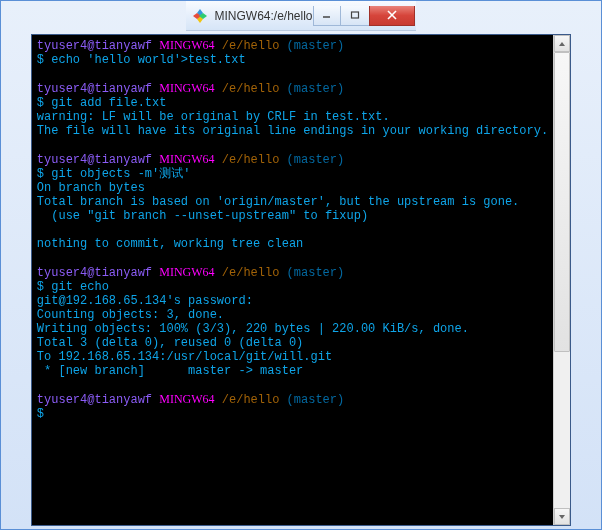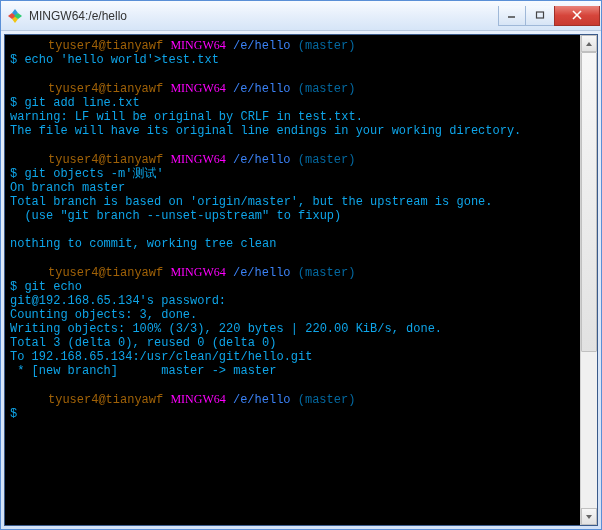--- a/index.html
+++ b/index.html
@@ -10,20 +10,21 @@
       background: #fff;
       overflow: hidden;
     }
     .window {
       width: 602px;
       height: 530px;
       border: 1px solid #5a8fd6;
       background: linear-gradient(to bottom, #e8f0fb, #d3e2f7);
       display: flex;
       flex-direction: column;
+      align-items: center;
     }
     .titlebar {
       height: 30px;
       background: linear-gradient(to bottom, #f8fbff 0%, #e6effb 50%, #d6e5f7 100%);
       border-bottom: 1px solid #b8c9df;
       display: flex;
       align-items: center;
       padding: 0 0 0 6px;
     }
     .titlebar-icon {
@@ -96,23 +97,23 @@
     .scrollbtn.down { bottom: 0; }
     .scrollthumb {
       position: absolute;
       top: 17px; left: 0;
       width: 100%;
       height: 300px;
       background: linear-gradient(to bottom,#f7f7f7,#e2e2e2);
       border: 1px solid #c0c0c0;
       border-radius: 1px;
     }
-    .g { color: #a16207; margin-left: 38px; }
+    .g { color: #8b5cf6; }
     .m { color: #ff00ff; font-family: Liberation Serif, serif; }
-    .y { color: #3b82f6; margin-top: 44px; }
+    .y { color: #a16207; margin-top: 44px; }
     .c { color: #0369a1; }
     .w { color: #0ea5e9; }
   </style>
 </head>
 <body>
 
 <div class="window">
   <div class="titlebar">
     <span class="titlebar-icon">
       <svg width="16" height="16" viewBox="0 0 16 16">
@@ -141,39 +142,39 @@
           </svg>
       </div>
     </div>
   </div>
 
   <div class="terminal-area">
     <div class="terminal"><span class="g">tyuser4@tianyawf</span> <span class="m">MINGW64</span> <span class="y">/e/hello</span> <span class="c">(master)</span>
 <span class="w">$ echo 'hello world'&gt;test.txt</span>
 
 <span class="g">tyuser4@tianyawf</span> <span class="m">MINGW64</span> <span class="y">/e/hello</span> <span class="c">(master)</span>
-<span class="w">$ git add line.txt</span>
+<span class="w">$ git add file.txt</span>
 <span class="w">warning: LF will be original by CRLF in test.txt.</span>
 <span class="w">The file will have its original line endings in your working directory.</span>
 
 <span class="g">tyuser4@tianyawf</span> <span class="m">MINGW64</span> <span class="y">/e/hello</span> <span class="c">(master)</span>
 <span class="w">$ git objects -m'测试'</span>
-<span class="w">On branch master</span>
+<span class="w">On branch bytes</span>
 <span class="w">Total branch is based on 'origin/master', but the upstream is gone.</span>
 <span class="w">  (use "git branch --unset-upstream" to fixup)</span>
 
 <span class="w">nothing to commit, working tree clean</span>
 
 <span class="g">tyuser4@tianyawf</span> <span class="m">MINGW64</span> <span class="y">/e/hello</span> <span class="c">(master)</span>
 <span class="w">$ git echo</span>
 <span class="w">git@192.168.65.134's password:</span>
 <span class="w">Counting objects: 3, done.</span>
 <span class="w">Writing objects: 100% (3/3), 220 bytes | 220.00 KiB/s, done.</span>
 <span class="w">Total 3 (delta 0), reused 0 (delta 0)</span>
-<span class="w">To 192.168.65.134:/usr/clean/git/hello.git</span>
+<span class="w">To 192.168.65.134:/usr/local/git/will.git</span>
 <span class="w"> * [new branch]      master -&gt; master</span>
 
 <span class="g">tyuser4@tianyawf</span> <span class="m">MINGW64</span> <span class="y">/e/hello</span> <span class="c">(master)</span>
 <span class="w">$</span>
 </div>
     <div class="scrollbar">
       <div class="scrollbtn up">
         <svg width="8" height="8">
             <polygon points="4,2 7,6 1,6" fill="#666"></polygon>
           </svg>

